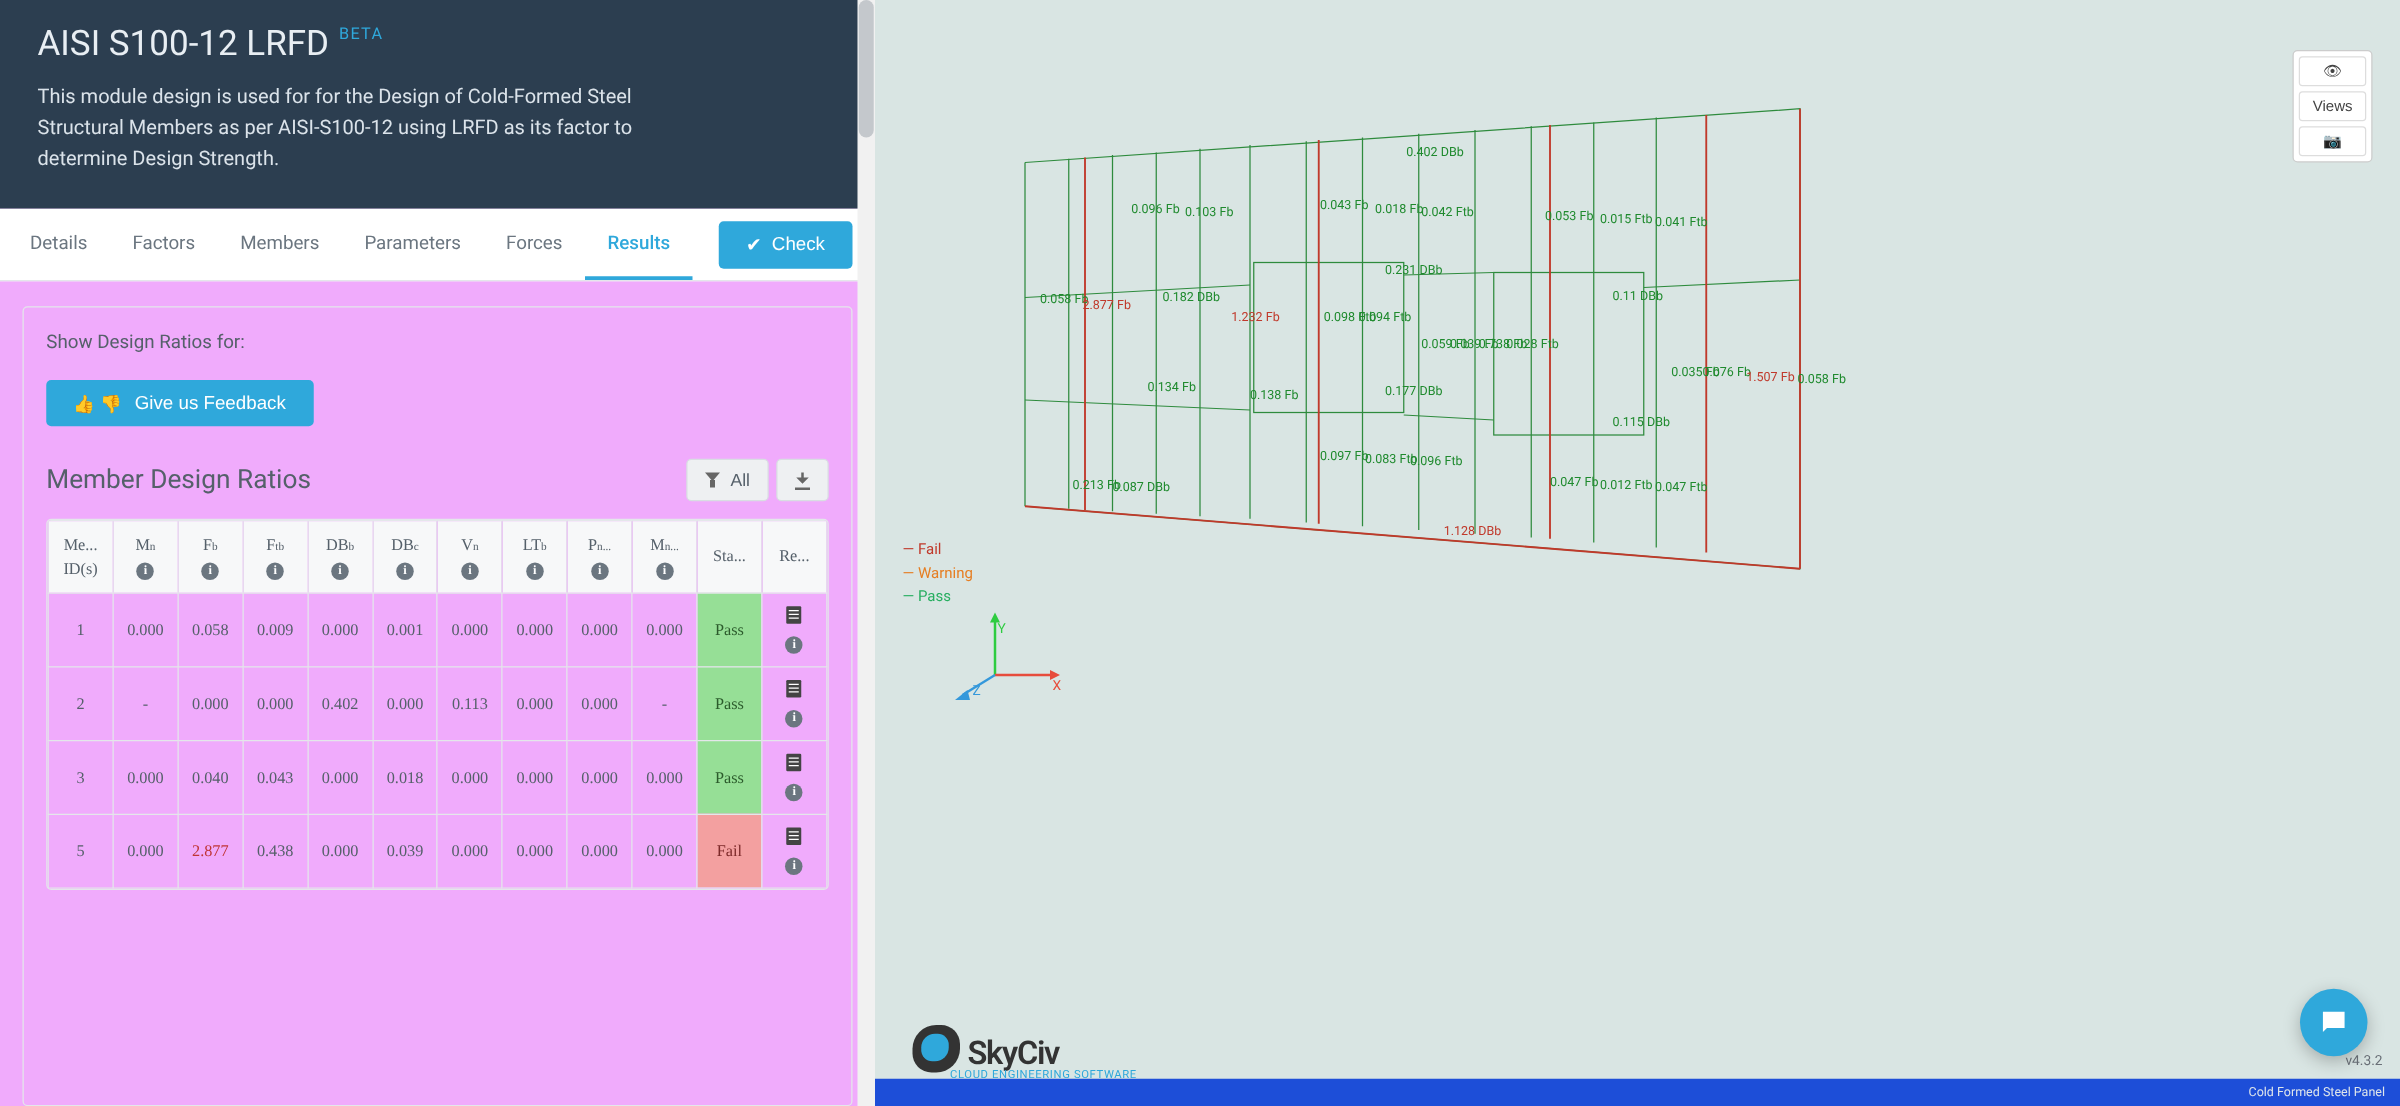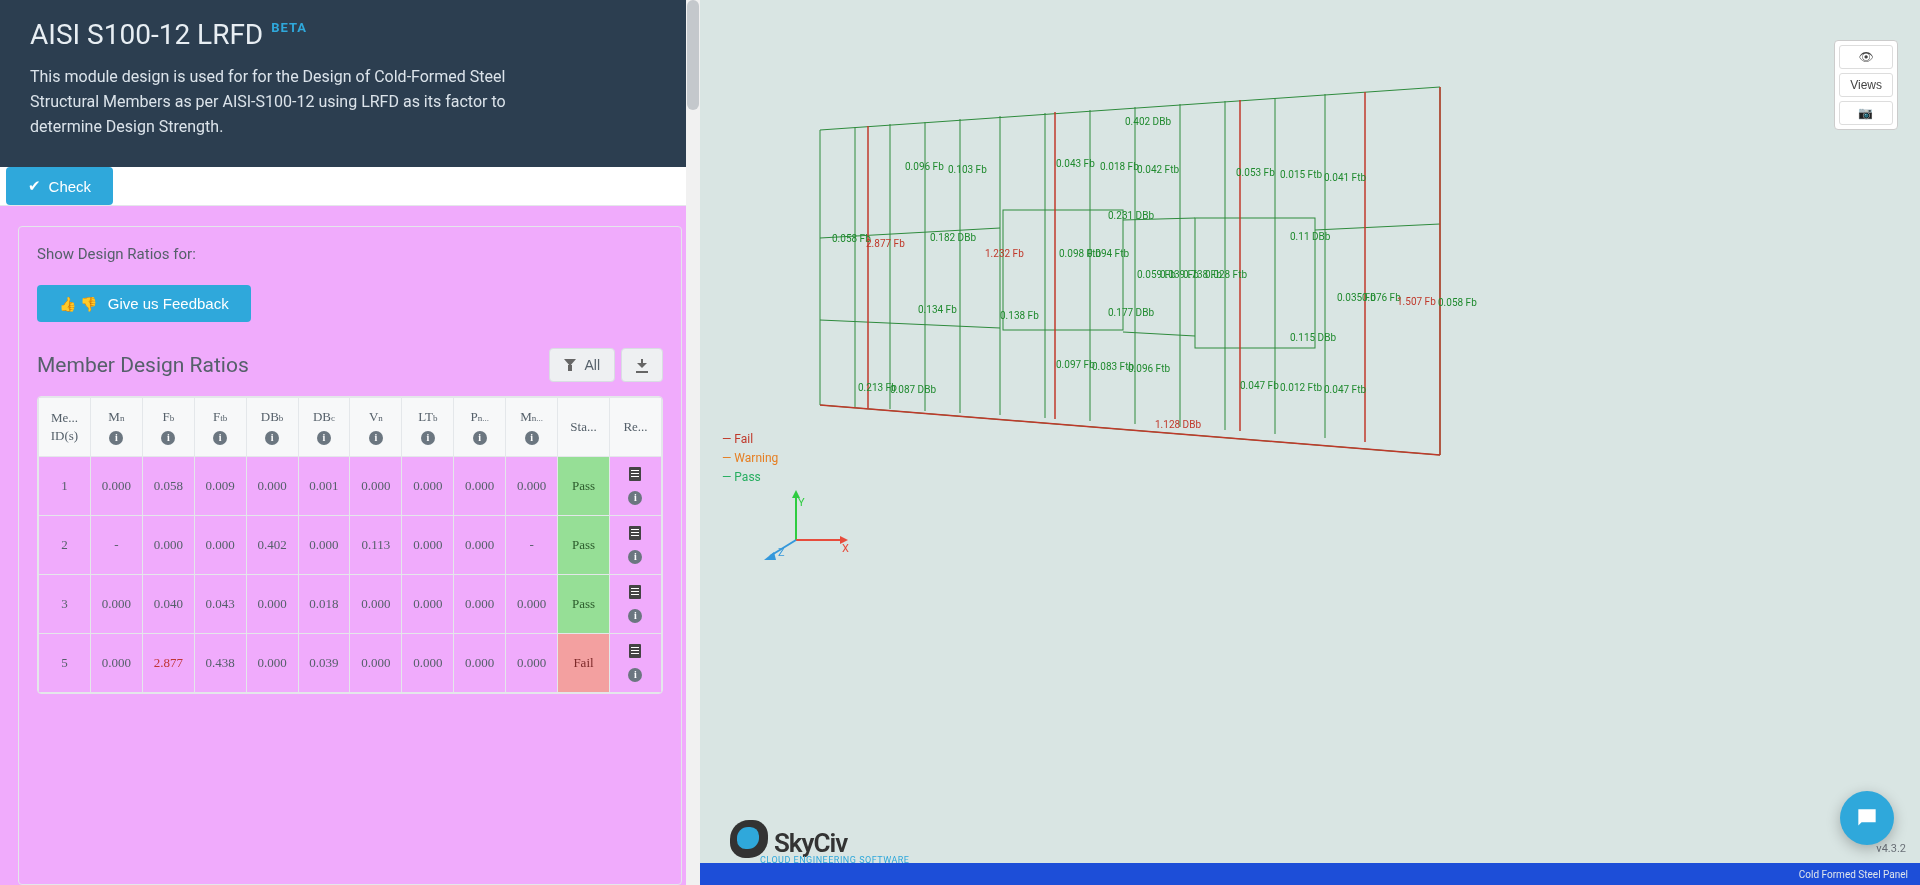--- a/index.html
+++ b/index.html
@@ -2,21 +2,21 @@
 <html><head>
 <meta charset="utf-8">
 <style>
 * { box-sizing: border-box; margin: 0; padding: 0; }
 body { font-family: -apple-system,BlinkMacSystemFont,"Segoe UI",Roboto,"Helvetica Neue",Arial,sans-serif; background:#fff; color:#333; overflow:hidden; height:885px; width:1920px; position:relative; }
 .app { display:flex; height:100%; }
 .left-panel { width:700px; background:#f0abfc; position:relative; display:flex; flex-direction:column; }
 .left-header { background:#2c3e50; color:#fff; padding:18px 30px 28px 30px; }
 .title-row { display:flex; align-items:flex-start; gap:8px; }
 .title-main { font-size:28px; font-weight:400; color:#e8eef3; }
-.title-beta { font-size:13px; font-weight:700; color:#2fa8db; letter-spacing:1px; margin-top:2px; }
+.title-beta { font-size:13px; font-weight:400; color:#2fa8db; letter-spacing:1px; margin-top:2px; }
 .title-desc { font-size:16px; color:#dbe3ea; margin-top:14px; line-height:1.55; max-width:480px; }
 .tabs-check-row { display:flex; align-items:center; justify-content:space-between; border-bottom:1px solid #e4e7ea; background:#fff; padding:0 18px 0 6px; }
 .tabs { display:flex; }
 .tab { padding:18px 18px; font-size:15px; color:#6b7680; cursor:pointer; border-bottom:3px solid transparent; }
 .tab.active { color:#2fa8db; border-bottom-color:#2fa8db; font-weight:500; }
 .check-btn { background:#2fa8db; color:#fff; border:none; border-radius:4px; padding:10px 22px; font-size:15px; cursor:pointer; display:flex; align-items:center; gap:8px; }
 .content { padding:20px 18px 0 18px; overflow:hidden; flex:1; }
 .card { border:1px solid #e4e7ea; border-radius:4px; padding:18px 18px 0 18px; height:100%; }
 .show-label { color:#55606a; font-size:15px; margin-bottom:10px; }
 .select-box { border:1px solid #d8dde2; border-radius:4px; padding:10px 14px; width:408px; color:#5f6a74; font-size:15px; display:flex; justify-content:space-between; align-items:center; cursor:pointer; }
@@ -79,20 +79,28 @@
   <div class="left-panel">
     <div class="left-header">
       <div class="title-row">
         <span class="title-main">AISI S100-12 LRFD</span>
         <span class="title-beta">BETA</span>
       </div>
       <div class="title-desc">This module design is used for for the Design of Cold-Formed Steel Structural Members as per AISI-S100-12 using LRFD as its factor to determine Design Strength.</div>
     </div>
 
     <div class="tabs-check-row">
+      <div class="tabs" id="tabs">
+          <div class="tab">Details</div>
+          <div class="tab">Factors</div>
+          <div class="tab">Members</div>
+          <div class="tab">Parameters</div>
+          <div class="tab">Forces</div>
+          <div class="tab active">Results</div>
+        </div>
       <button class="check-btn">
         <span>✔</span>
         <span>Check</span>
       </button>
     </div>
 
     <div class="content">
       <div class="card">
         <div class="show-label">Show Design Ratios for:</div>
         <button class="feedback-btn">

